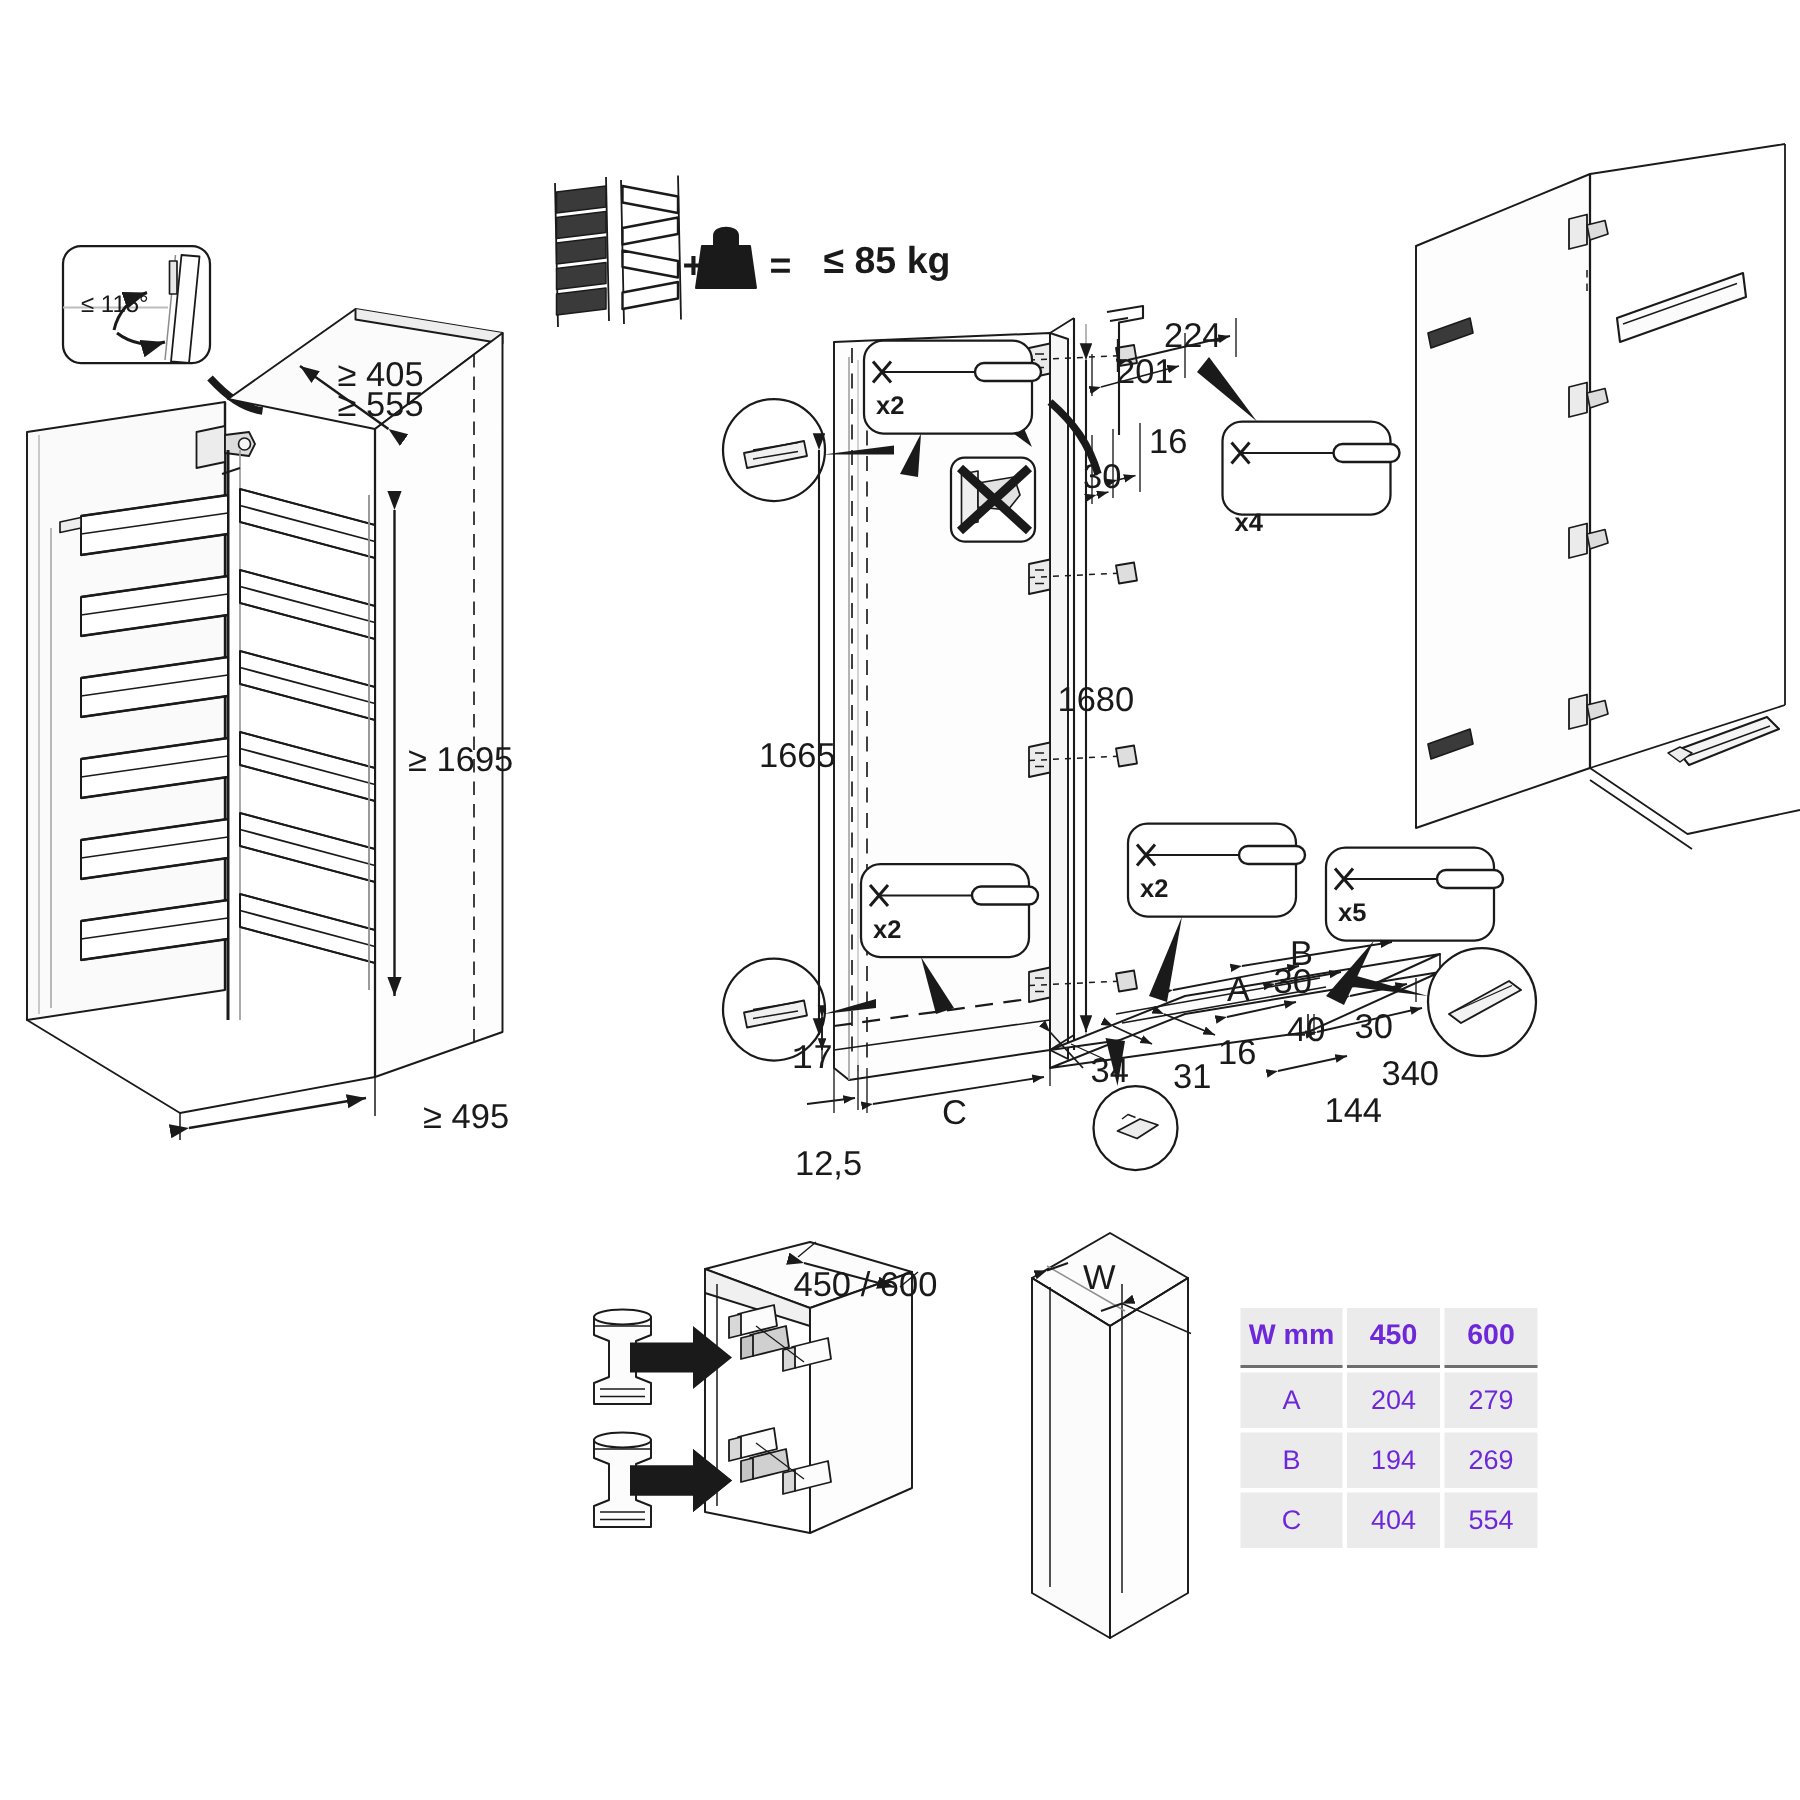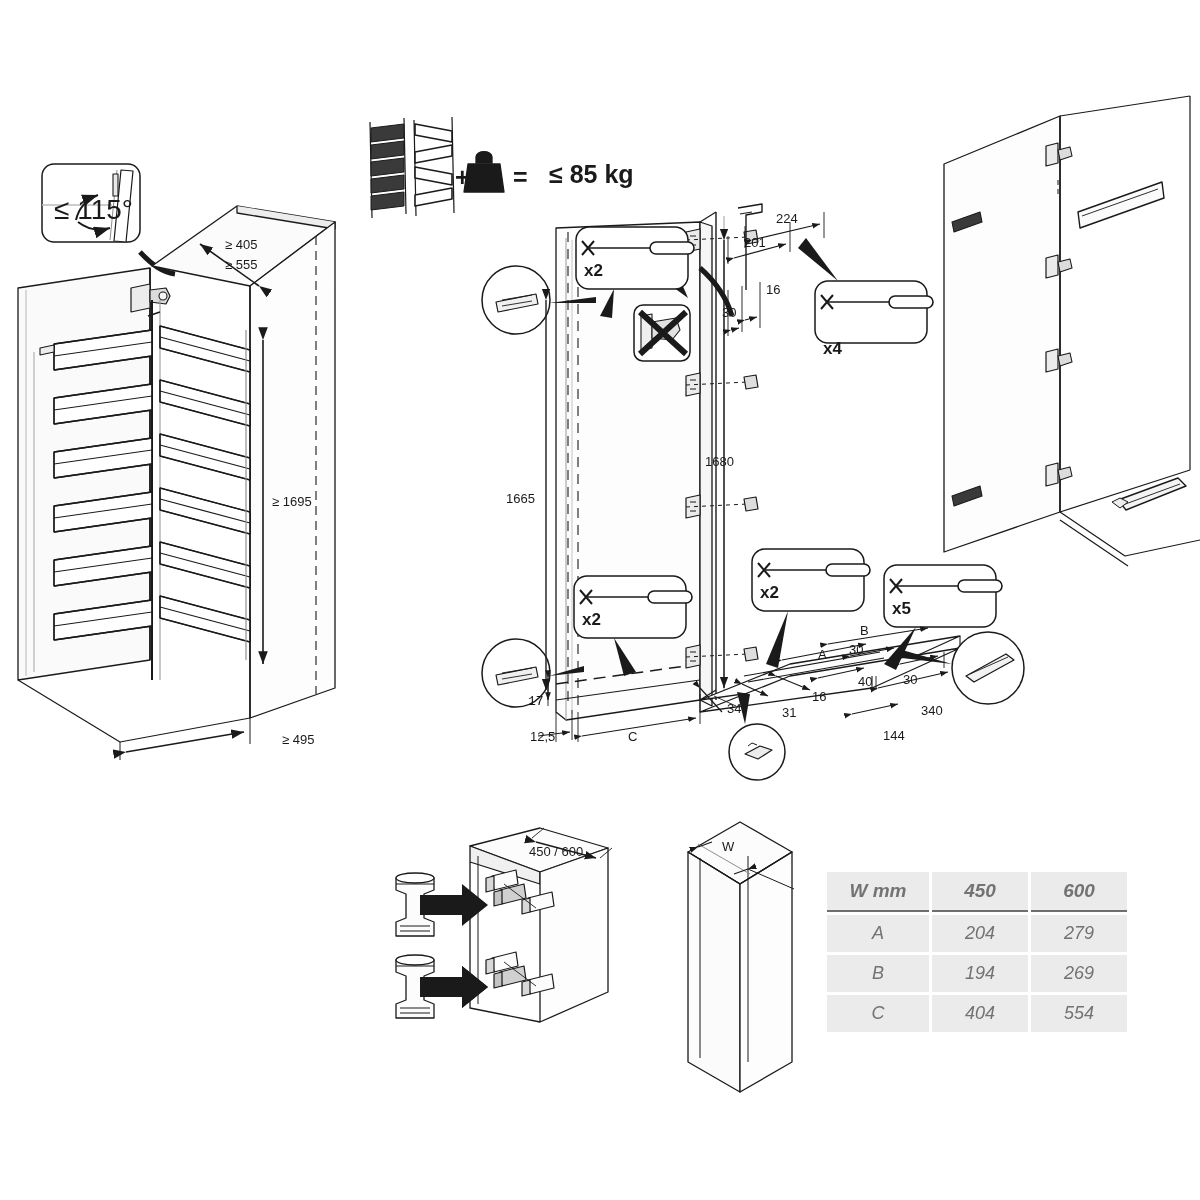--- a/index.html
+++ b/index.html
@@ -3,29 +3,29 @@
 <meta charset="utf-8">
 <title>Assembly Diagram</title>
 <style>
   html,body{margin:0;padding:0;background:#fff;}
   body{width:1200px;height:1200px;position:relative;
        font-family:"Liberation Sans",sans-serif;color:#1a1a1a;overflow:hidden;}
   .stage{position:absolute;left:0;top:0;width:1200px;height:1200px;}
   svg.draw{position:absolute;left:0;top:0;width:1200px;height:1200px;}
   .lbl{position:absolute;font-family:"Liberation Sans",sans-serif;
        color:#1a1a1a;white-space:nowrap;line-height:1;}
-  .dim{font-size:13px;}
+  .dim{font-size:23px;}
   .cnt{font-size:17px;font-weight:bold;}
   .kg{font-size:25px;font-weight:bold;}
-  .op{font-size:28px;}
+  .op{font-size:16px;}
   
   .tbl{position:absolute;left:824px;top:869px;border-collapse:separate;
        border-spacing:3px;}
   .tbl td{background:#ebebeb;text-align:center;font-size:18px;
-          padding:8px 17px;width:62px;color:#737373;font-style:italic;}
+          padding:8px 0;width:62px;color:#6d28d9;}
   .tbl td.hd{font-weight:bold;font-size:19px;}
   .tbl td.rk{width:68px;}
   .tbl tr.hdr td{border-bottom:2px solid #6e6e6e;}
 </style>
 </head>
 <body>
 
 <div class="stage">
 
 <svg class="draw" viewBox="0 0 1200 1200">
@@ -450,21 +450,21 @@
 <div class="lbl cnt" style="left:760px;top:584px;">x2</div>
 <div class="lbl cnt" style="left:892px;top:600px;">x5</div>
 
 <div class="lbl dim" style="left:776px;top:212px;">224</div>
 <div class="lbl dim" style="left:744px;top:236px;">201</div>
 <div class="lbl dim" style="left:722px;top:306px;">30</div>
 <div class="lbl dim" style="left:766px;top:283px;">16</div>
 <div class="lbl dim" style="left:705px;top:455px;">1680</div>
 <div class="lbl dim" style="left:506px;top:492px;">1665</div>
 <div class="lbl dim" style="left:528px;top:695px;font-family:Liberation Mono, monospace;">17</div>
-<div class="lbl dim" style="left:530px;top:730px;">12,5</div>
+<div class="lbl dim" style="left:530px;top:764px;">12,5</div>
 <div class="lbl dim" style="left:628px;top:730px;">C</div>
 <div class="lbl dim" style="left:727px;top:702px;">34</div>
 <div class="lbl dim" style="left:782px;top:706px;">31</div>
 <div class="lbl dim" style="left:812px;top:690px;">16</div>
 <div class="lbl dim" style="left:818px;top:648px;">A</div>
 <div class="lbl dim" style="left:858px;top:675px;">40</div>
 <div class="lbl dim" style="left:860px;top:624px;">B</div>
 <div class="lbl dim" style="left:849px;top:643px;">30</div>
 <div class="lbl dim" style="left:903px;top:673px;">30</div>
 <div class="lbl dim" style="left:921px;top:704px;">340</div>

